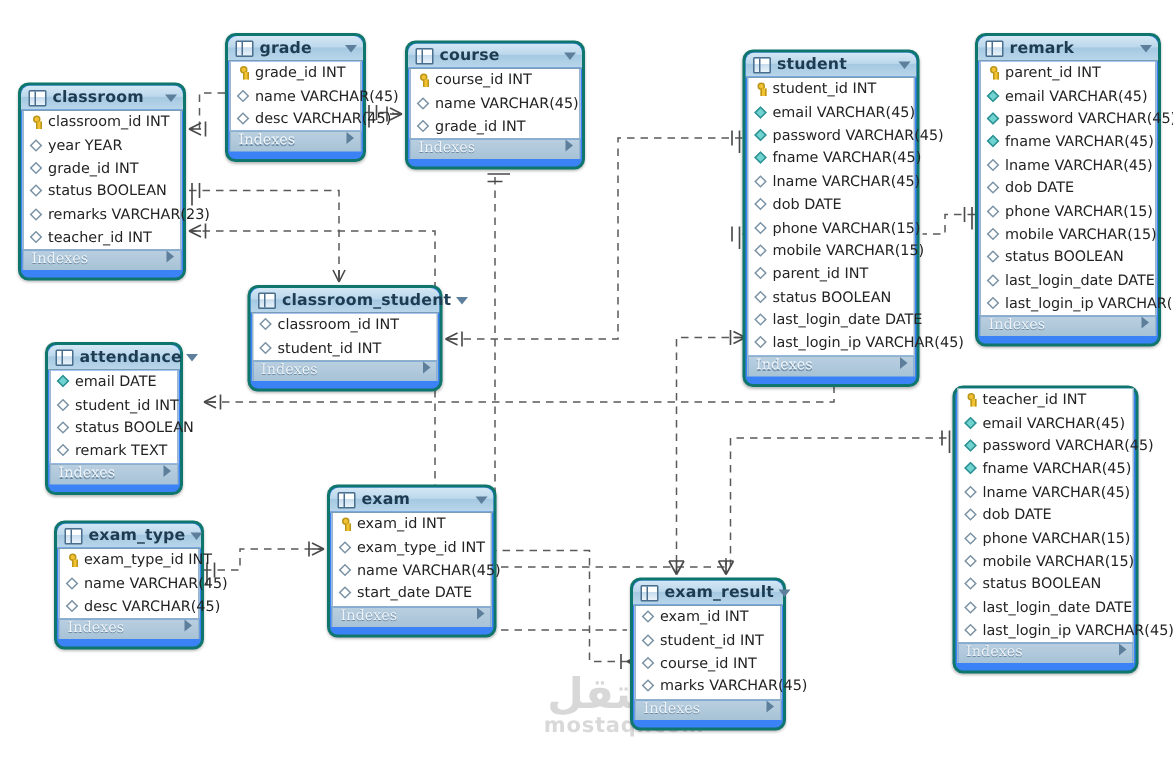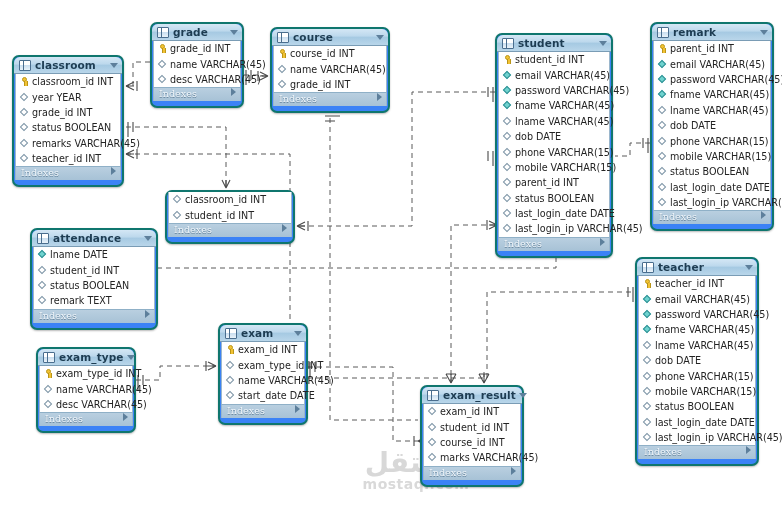--- a/index.html
+++ b/index.html
@@ -213,21 +213,21 @@
           <div class="col">
             <span class="ci pl"></span>
             <span>grade_id INT</span>
           </div>
           <div class="col">
             <span class="ci pl"></span>
             <span>status BOOLEAN</span>
           </div>
           <div class="col">
             <span class="ci pl"></span>
-            <span>remarks VARCHAR(45)</span>
+            <span>remarks VARCHAR(23)</span>
           </div>
           <div class="col">
             <span class="ci pl"></span>
             <span>teacher_id INT</span>
           </div>
         </div>
         <div class="idx">
           <span class="idx-lbl">Indexes</span>
           <span class="idx-arrow"></span>
         </div>
@@ -394,25 +394,20 @@
             <span class="ci pl"></span>
             <span>last_login_ip VARCHAR(45)</span>
           </div>
         </div>
         <div class="idx">
           <span class="idx-lbl">Indexes</span>
           <span class="idx-arrow"></span>
         </div>
       </div>
       <div class="tbl" style="left: 635px; top: 257px; width: 124px;">
-        <div class="tbl-head">
-          <span class="tbl-ico"></span>
-          <span class="tbl-name">teacher</span>
-          <span class="caret"></span>
-        </div>
         <div class="cols">
           <div class="col">
             <span class="ci pk"></span>
             <span>teacher_id INT</span>
           </div>
           <div class="col">
             <span class="ci uq"></span>
             <span>email VARCHAR(45)</span>
           </div>
           <div class="col">
@@ -451,45 +446,50 @@
             <span class="ci pl"></span>
             <span>last_login_ip VARCHAR(45)</span>
           </div>
         </div>
         <div class="idx">
           <span class="idx-lbl">Indexes</span>
           <span class="idx-arrow"></span>
         </div>
       </div>
       <div class="tbl" style="left: 165px; top: 190px; width: 130px;">
+        <div class="tbl-head">
+          <span class="tbl-ico"></span>
+          <span class="tbl-name">classroom_student</span>
+          <span class="caret"></span>
+        </div>
         <div class="cols">
           <div class="col">
             <span class="ci pl"></span>
             <span>classroom_id INT</span>
           </div>
           <div class="col">
             <span class="ci pl"></span>
             <span>student_id INT</span>
           </div>
         </div>
         <div class="idx">
           <span class="idx-lbl">Indexes</span>
           <span class="idx-arrow"></span>
         </div>
       </div>
-      <div class="tbl" style="left: 30px; top: 228px; width: 128px;">
+      <div class="tbl" style="left: 30px; top: 228px; width: 92px;">
         <div class="tbl-head">
           <span class="tbl-ico"></span>
           <span class="tbl-name">attendance</span>
           <span class="caret"></span>
         </div>
         <div class="cols">
           <div class="col">
             <span class="ci uq"></span>
-            <span>lname DATE</span>
+            <span>email DATE</span>
           </div>
           <div class="col">
             <span class="ci pl"></span>
             <span>student_id INT</span>
           </div>
           <div class="col">
             <span class="ci pl"></span>
             <span>status BOOLEAN</span>
           </div>
           <div class="col">
@@ -520,21 +520,21 @@
           <div class="col">
             <span class="ci pl"></span>
             <span>desc VARCHAR(45)</span>
           </div>
         </div>
         <div class="idx">
           <span class="idx-lbl">Indexes</span>
           <span class="idx-arrow"></span>
         </div>
       </div>
-      <div class="tbl" style="left: 218px; top: 323px; width: 90px;">
+      <div class="tbl" style="left: 218px; top: 323px; width: 113px;">
         <div class="tbl-head">
           <span class="tbl-ico"></span>
           <span class="tbl-name">exam</span>
           <span class="caret"></span>
         </div>
         <div class="cols">
           <div class="col">
             <span class="ci pk"></span>
             <span>exam_id INT</span>
           </div>

